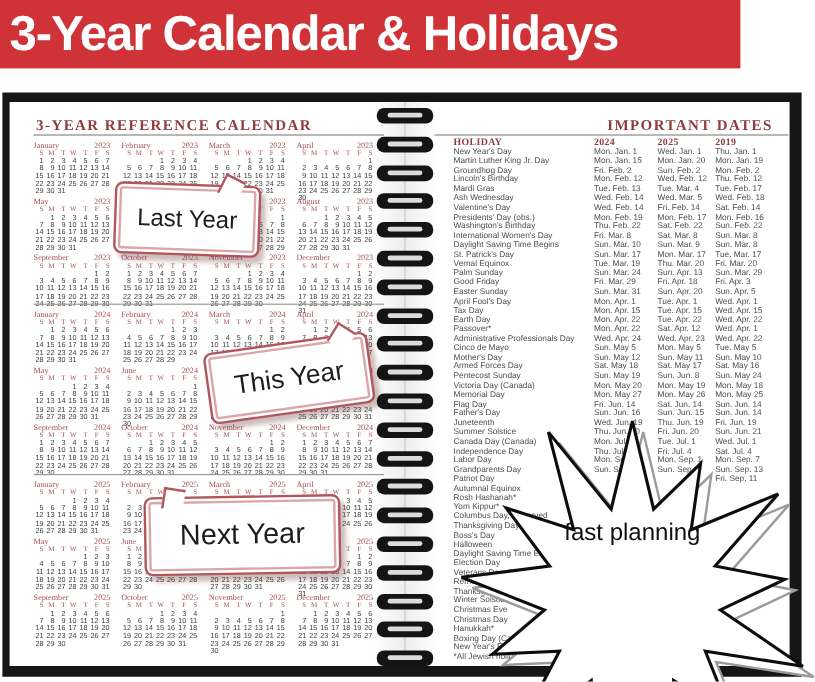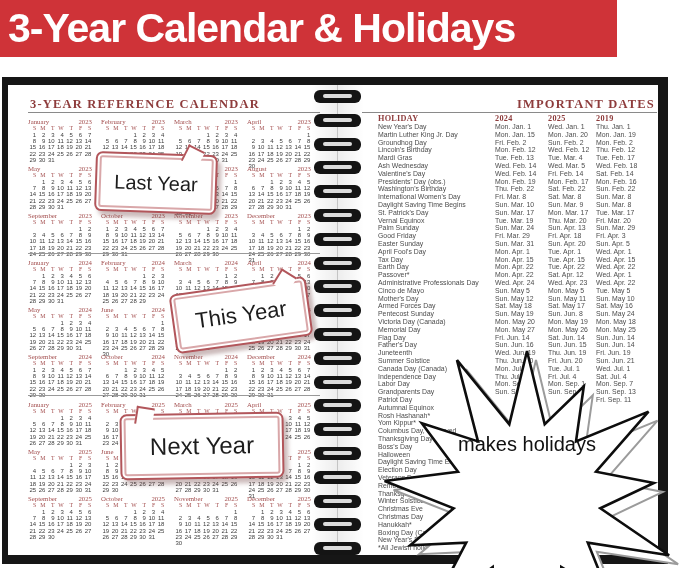--- a/index.html
+++ b/index.html
@@ -1837,21 +1837,21 @@
       <div class="tail" style="right:10px;top:-9px;transform:rotate(40deg);"></div>
       <span class="co-label">This Year</span>
     </div>
     <div class="callout" style="left:112px;top:328px;width:160px;height:62px;transform:rotate(-1deg);font-size:24px;">
       <div class="tail" style="left:14px;top:-9px;transform:rotate(10deg);"></div>
       <span class="co-label">Next Year</span>
     </div>
   </div>
 
   <div>
-    <div class="ptitle" style="right:3px;top:12px;">IMPORTANT DATES</div>
+    <div class="ptitle" style="right:14px;top:12px;">IMPORTANT DATES</div>
     <div class="rule" style="left:354px;top:27px;width:295px;"></div>
     <div class="thead">
       <span>HOLIDAY</span>
       <span>2024</span>
       <span>2025</span>
       <span>2019</span>
     </div>
     <div id="hrows">
         <div class="hrow" style="top: 38px;">
           <span class="hname">New Year's Day</span>
@@ -2180,21 +2180,21 @@
       </div>
     <div class="footnote" style="top:459px;">*All Jewish holidays begin at sundown on the day they are</div>
 
     <div class="star-wrap">
       <svg width="302" height="312" viewBox="0 0 302 312">
         <polygon id="star-shadow" points="151.0,8.0 168.7,81.3 207.8,43.3 200.0,98.4 272.5,68.6 220.0,128.7 277.9,139.9 224.3,165.3 293.1,212.2 211.8,199.7 232.9,252.4 185.3,224.1 184.6,298.3 151.0,233.0 119.7,288.2 116.7,224.1 52.1,272.3 90.2,199.7 34.2,202.2 77.7,165.3 8.6,138.0 82.0,128.7 45.8,80.3 102.0,98.4 81.0,17.1 133.3,81.3" fill="#ffffff" stroke="#9b9b9b" stroke-width="2" transform="translate(9,9)"></polygon>
         <polygon id="star-main" points="151.0,8.0 168.7,81.3 207.8,43.3 200.0,98.4 272.5,68.6 220.0,128.7 277.9,139.9 224.3,165.3 293.1,212.2 211.8,199.7 232.9,252.4 185.3,224.1 184.6,298.3 151.0,233.0 119.7,288.2 116.7,224.1 52.1,272.3 90.2,199.7 34.2,202.2 77.7,165.3 8.6,138.0 82.0,128.7 45.8,80.3 102.0,98.4 81.0,17.1 133.3,81.3" fill="#ffffff" stroke="#0d0d0d" stroke-width="2.6"></polygon>
       </svg>
     </div>
     <div class="star-text">
-      <div>makes holidays</div>
+      <div>fast planning</div>
     </div>
   </div>
 
   <div class="gutterL"></div>
   <div class="gutterR"></div>
   <div class="spine-line"></div>
   <div id="spiral">
       <div class="coil" style="top: 5px;"></div>
       <div class="coil" style="top: 28.8px;"></div>
       <div class="coil" style="top: 52.6px;"></div>

